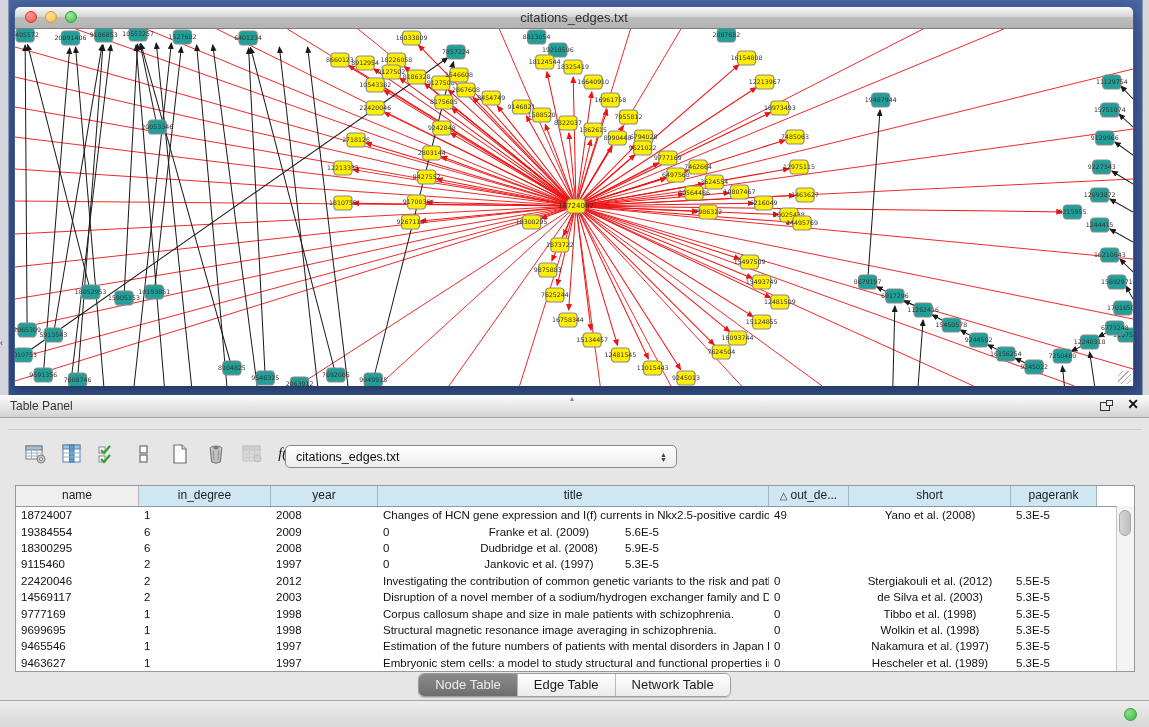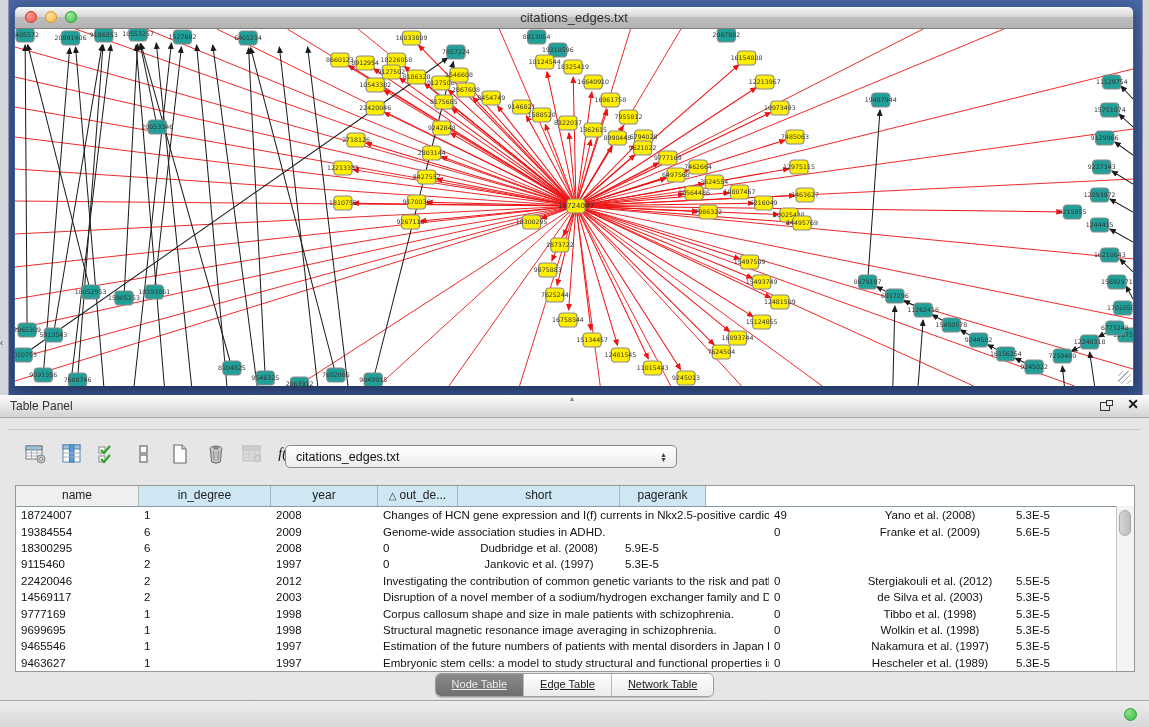--- a/index.html
+++ b/index.html
@@ -71,23 +71,23 @@
   .td.c4,.td.c6{padding-left:5px;}
   .vscroll{position:absolute;right:0px;top:20px;width:17px;height:165px;
       background:#f4f4f4;border-left:1px solid #c5c5c5;}
   .vthumb{position:absolute;left:2px;top:4px;width:12px;height:26px;border-radius:6px;
       background:linear-gradient(90deg,#d6d6d6,#bdbdbd);border:1px solid #a8a8a8;box-sizing:border-box;}
   
   .tabs-bar{position:absolute;left:0;top:277px;width:1149px;height:26px;
       display:flex;justify-content:center;align-items:center;}
   .seg-group{display:flex;height:22px;border:1px solid #9d9d9d;border-radius:6px;overflow:hidden;
       box-shadow:0 1px 1px rgba(0,0,0,.15);}
-  .seg{padding:0 16px;font-size:11px;line-height:21px;cursor:pointer;
+  .seg{padding:0 16px;font-size:13px;line-height:21px;cursor:pointer;
       background:linear-gradient(180deg,#ffffff,#ebebeb);color:#1c1c1c;
-      border-right:1px solid #b8b8b8;text-decoration:underline;}
+      border-right:1px solid #b8b8b8;}
   .seg:last-child{border-right:none;}
   .seg.selected{background:linear-gradient(180deg,#8b8b8b,#6e6e6e);color:#ececec;}
   
   .status-bar{position:absolute;left:0;top:305px;width:1149px;height:27px;
       background:linear-gradient(180deg,#ededed,#d6d6d6);border-top:1px solid #a5a5a5;}
   .mem{position:absolute;right:34px;top:18px;line-height:26px;font-size:11.5px;color:#222;}
   .mem-dot{position:absolute;right:12px;top:7px;width:13px;height:13px;border-radius:50%;
       background:radial-gradient(circle at 35% 30%,#8ee08a,#3cbc42);border:1px solid #2f9e35;box-sizing:border-box;}
 </style>
 </head>
@@ -580,40 +580,40 @@
       <span>▲</span>
         <span>▼</span>
     </span>
   </div>
 
   <div class="table-wrap">
     <div class="thead" id="thead">
         <div class="th c0 gray"><span>name</span></div>
         <div class="th c1"><span>in_degree</span></div>
         <div class="th c2"><span>year</span></div>
+        <div class="th c3"><span>title</span></div>
         <div class="th c4"><span class="sortglyph">△</span><span>out_de...</span></div>
         <div class="th c5"><span>short</span></div>
         <div class="th c6"><span>pagerank</span></div>
         <div class="th th-filler"></div>
       </div>
     <div class="tbody" id="tbody">
         <div class="tr">
           <div class="td c0">18724007</div>
           <div class="td c1">1</div>
           <div class="td c2">2008</div>
           <div class="td c3">Changes of HCN gene expression and I(f) currents in Nkx2.5-positive cardiomyoc...</div>
           <div class="td c4">49</div>
           <div class="td c5">Yano et al. (2008)</div>
           <div class="td c6">5.3E-5</div>
         </div>
         <div class="tr">
           <div class="td c0">19384554</div>
           <div class="td c1">6</div>
           <div class="td c2">2009</div>
-          <div class="td c3">Genome-wide association studies in ADHD.</div>
           <div class="td c4">0</div>
           <div class="td c5">Franke et al. (2009)</div>
           <div class="td c6">5.6E-5</div>
         </div>
         <div class="tr">
           <div class="td c0">18300295</div>
           <div class="td c1">6</div>
           <div class="td c2">2008</div>
           <div class="td c4">0</div>
           <div class="td c5">Dudbridge et al. (2008)</div>

